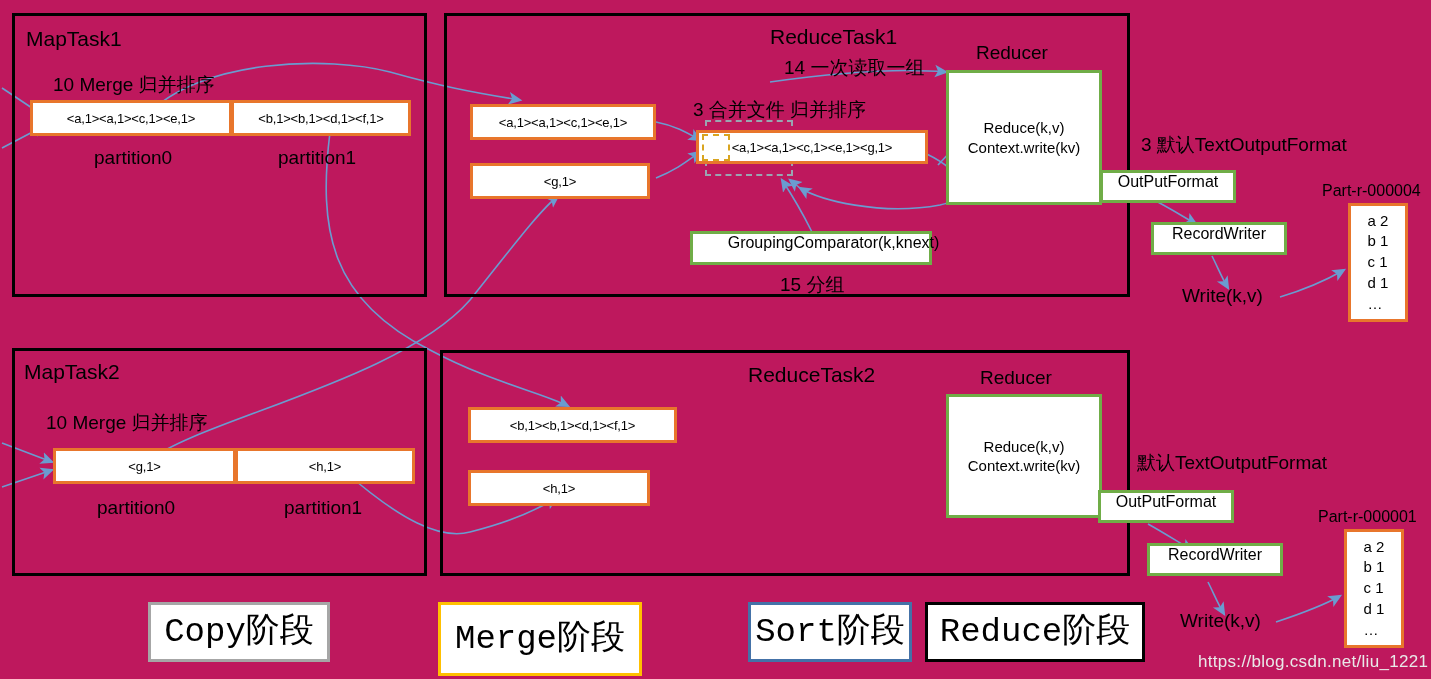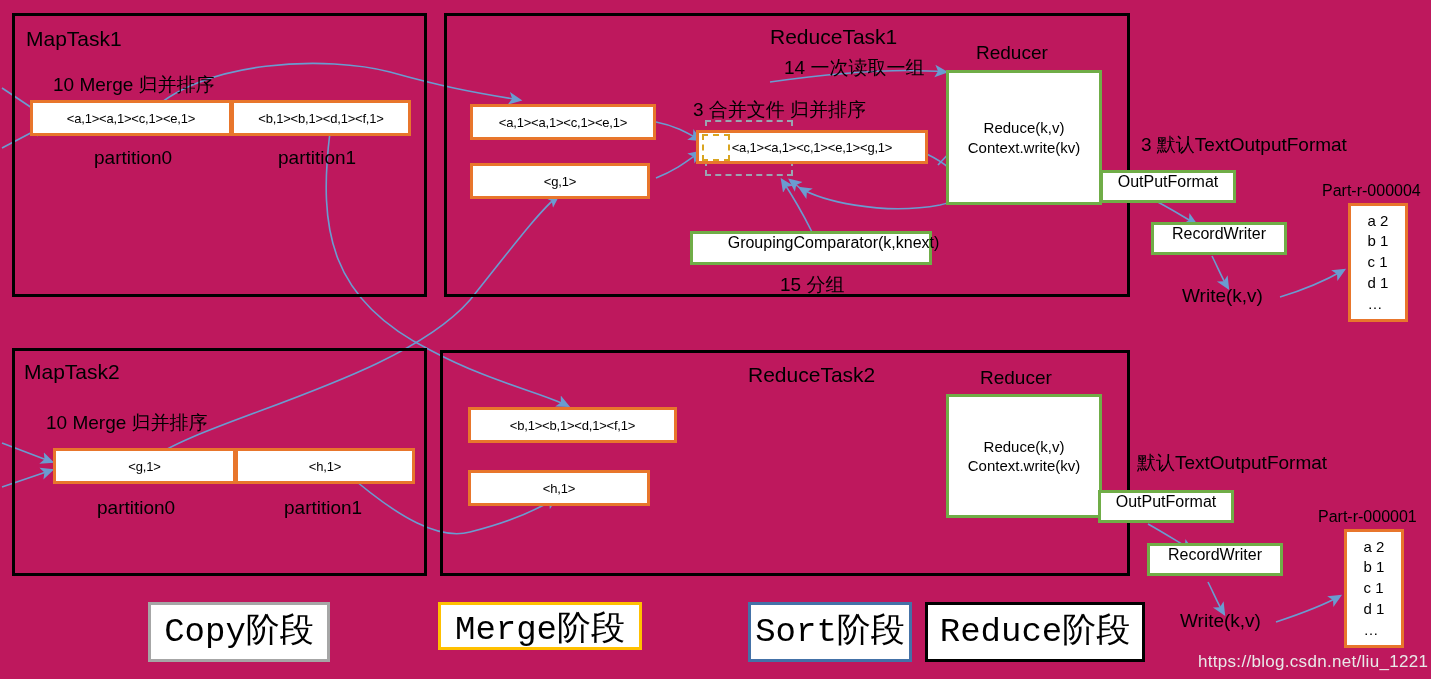--- a/index.html
+++ b/index.html
@@ -155,21 +155,21 @@
       <div>b 1</div>
       <div>c 1</div>
       <div>d 1</div>
       <div>…</div>
     </div>
   </div>
 
   <div class="abs legend" style="left:148px;top:602px;width:182px;height:60px;border:3px solid #A6A6A6;">
     <span>Copy阶段</span>
   </div>
-  <div class="abs legend" style="left:438px;top:602px;width:204px;height:48px;border:3px solid #FFC000;align-items:flex-end;">
+  <div class="abs legend" style="left:438px;top:602px;width:204px;height:74px;border:3px solid #FFC000;">
     <span>Merge阶段</span>
   </div>
   <div class="abs legend" style="left:748px;top:602px;width:164px;height:60px;border:3px solid #4472A8;">
     <span>Sort阶段</span>
   </div>
   <div class="abs legend" style="left:925px;top:602px;width:220px;height:60px;border:3px solid #000000;">
     <span>Reduce阶段</span>
   </div>
 
   <div class="wm" style="left:1198px;top:652px;">https://blog.csdn.net/liu_1221</div>

